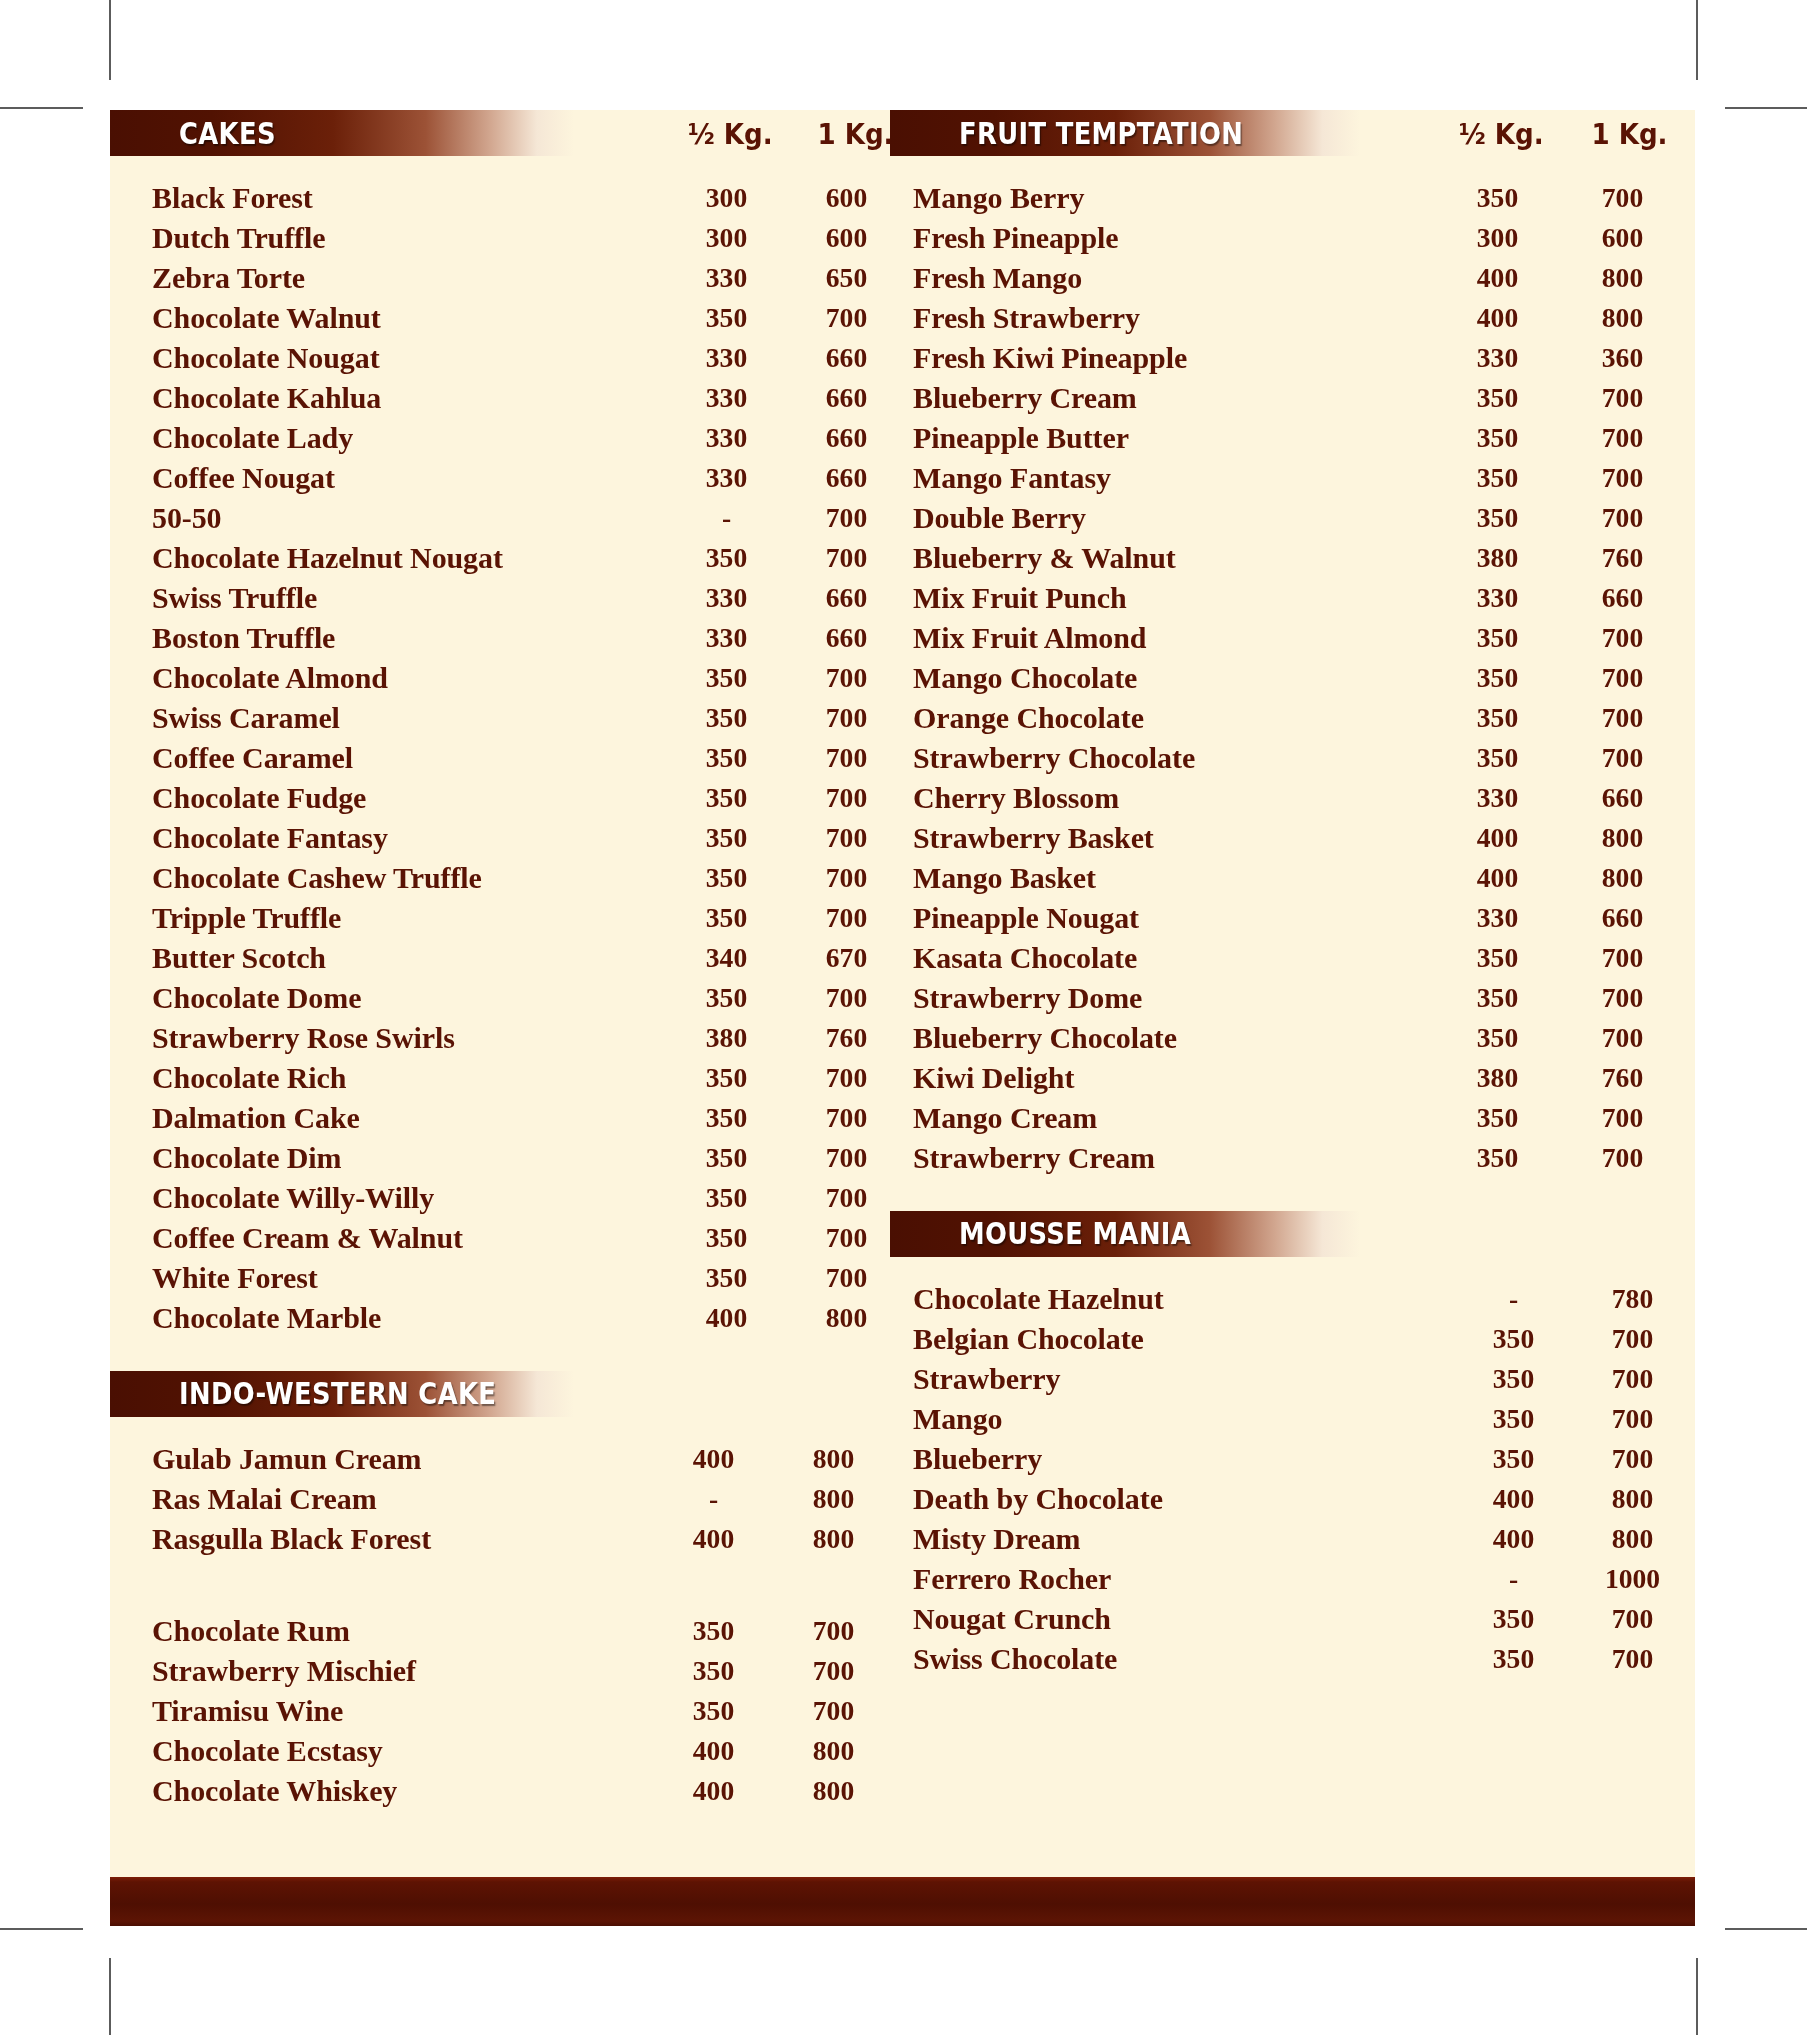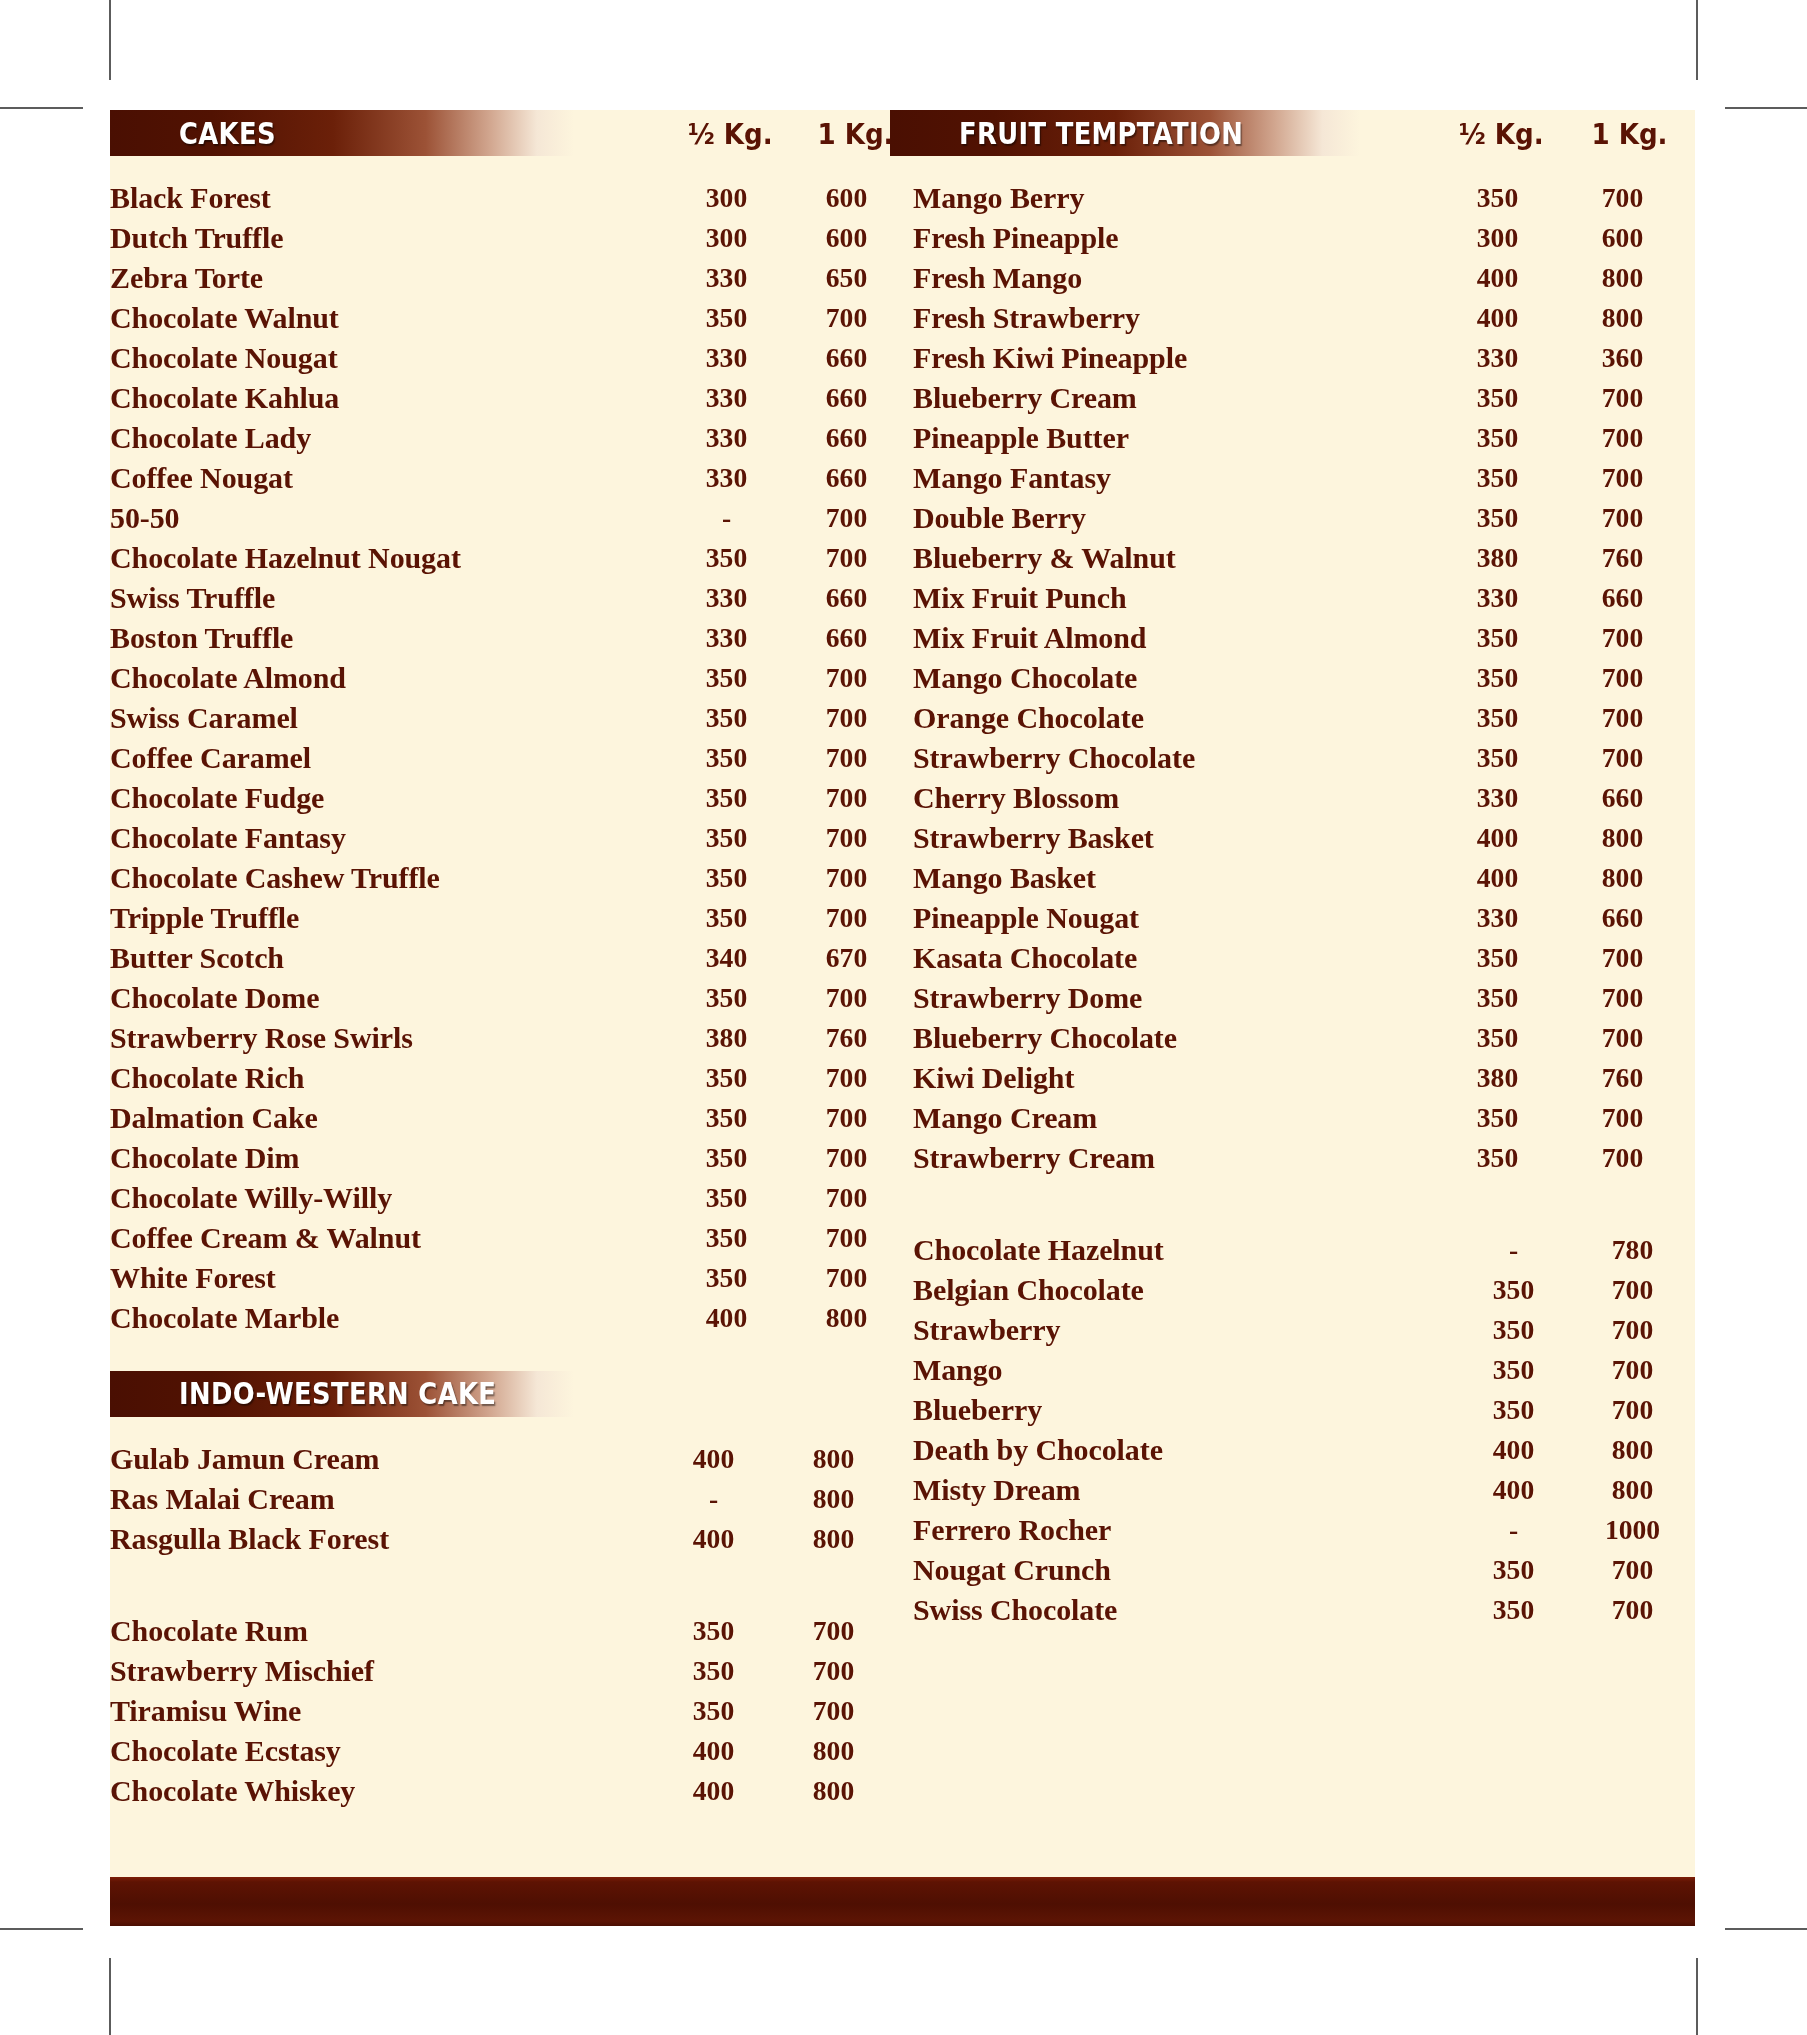--- a/index.html
+++ b/index.html
@@ -124,21 +124,21 @@
   .row .p {
     position: absolute;
     font-size: 27.6px;
     font-weight: bold;
     color: #5a1304;
     text-align: center;
     white-space: nowrap;
   }
 
   
-  .col-left  .row .name { }
+  .col-left  .row .name { margin-left: 42px; }
   .col-left  .row .p1 { left: 573px;  width: 87px; }
   .col-left  .row .p2 { left: 693px;  width: 87px; }
   .col-left  .wcols   { left: 573px; }
   .col-left  .wcols .wc.a { width: 94px; }
   .col-left  .wcols .wc.b { width: 87px; margin-left: 35px; }
 
   
   .col-left .shift .row .p1 { left: 560px; }
   .col-left .shift .row .p2 { left: 680px; }
 
@@ -514,20 +514,25 @@
           <div class="p p1">350</div>
           <div class="p p2">700</div>
         </div>
         <div class="row">
           <div class="name">Strawberry Cream</div>
           <div class="p p1">350</div>
           <div class="p p2">700</div>
         </div>
       </div>
       <div class="gap-md"></div>
+      <div class="head-row">
+        <div class="sec-head w-right">
+          <div class="title">MOUSSE MANIA</div>
+        </div>
+      </div>
       <div class="gap-sm"></div>
       <div class="items shiftr">
         <div class="row">
           <div class="name">Chocolate Hazelnut</div>
           <div class="p p1">-</div>
           <div class="p p2">780</div>
         </div>
         <div class="row">
           <div class="name">Belgian Chocolate</div>
           <div class="p p1">350</div>

